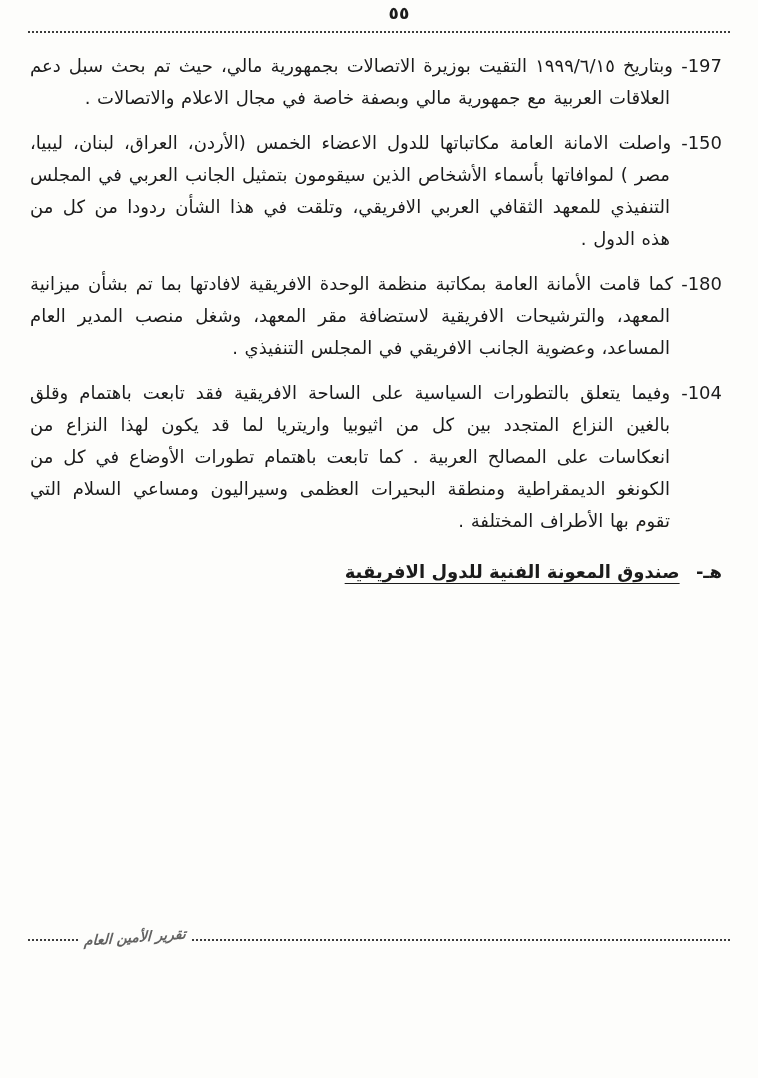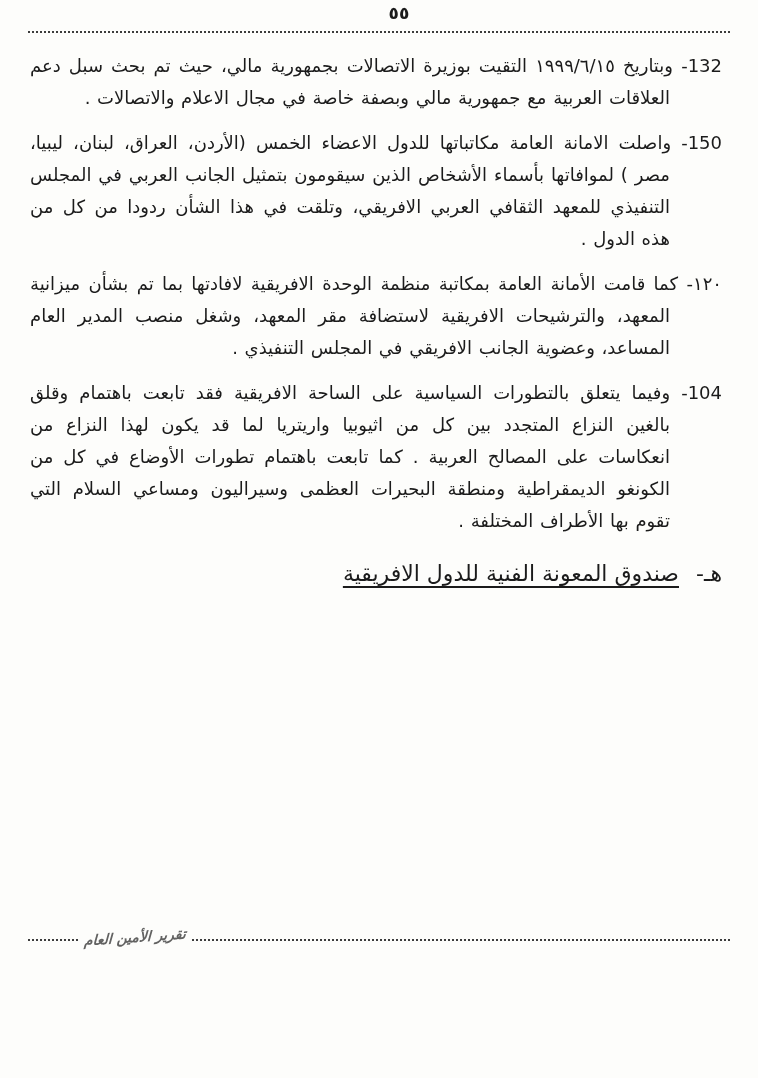--- a/index.html
+++ b/index.html
@@ -46,22 +46,22 @@
     line-height: 1.78;
     text-align: justify;
     margin: 0 0 13px 0;
     padding-right: 52px;
     text-indent: -52px;
     word-spacing: 1px;
   }
   .para-num { white-space: nowrap; }
   .section-heading {
     margin: 24px 0 10px 0;
-    font-size: 22px;
-    font-weight: normal;
+    font-size: 18px;
+    font-weight: bold;
   }
   .heading-prefix { margin-left: 10px; }
   .heading-title {
     text-decoration: underline;
     text-underline-offset: 5px;
   }
   .footer-rule {
     position: absolute;
     bottom: 130px;
     right: 28px;
@@ -95,31 +95,31 @@
 
 <div class="page">
 
   <div class="page-number">٥٥</div>
 
   <div class="top-rule"></div>
 
   <div class="content">
 
     <p class="para">
-      <span class="para-num">132-</span>
+      <span class="para-num">197-</span>
       <span>وبتاريخ ١٩٩٩/٦/١٥ التقيت بوزيرة الاتصالات بجمهورية مالي، حيث تم بحث سبل دعم العلاقات العربية مع جمهورية مالي وبصفة خاصة في مجال الاعلام والاتصالات .</span>
     </p>
 
     <p class="para">
       <span class="para-num">150-</span>
       <span>واصلت الامانة العامة مكاتباتها للدول الاعضاء الخمس (الأردن، العراق، لبنان، ليبيا، مصر ) لموافاتها بأسماء الأشخاص الذين سيقومون بتمثيل الجانب العربي في المجلس التنفيذي للمعهد الثقافي العربي الافريقي، وتلقت في هذا الشأن ردودا من كل من هذه الدول .</span>
     </p>
 
     <p class="para">
-      <span class="para-num">١٢٠-</span>
+      <span class="para-num">180-</span>
       <span>كما قامت الأمانة العامة بمكاتبة منظمة الوحدة الافريقية لافادتها بما تم بشأن ميزانية المعهد، والترشيحات الافريقية لاستضافة مقر المعهد، وشغل منصب المدير العام المساعد، وعضوية الجانب الافريقي في المجلس التنفيذي .</span>
     </p>
 
     <p class="para">
       <span class="para-num">104-</span>
       <span>وفيما يتعلق بالتطورات السياسية على الساحة الافريقية فقد تابعت باهتمام وقلق بالغين النزاع المتجدد بين كل من اثيوبيا واريتريا لما قد يكون لهذا النزاع من انعكاسات على المصالح العربية . كما تابعت باهتمام تطورات الأوضاع في كل من الكونغو الديمقراطية ومنطقة البحيرات العظمى وسيراليون ومساعي السلام التي تقوم بها الأطراف المختلفة .</span>
     </p>
 
     <div class="section-heading">
       <span class="heading-prefix">هـ-</span>

